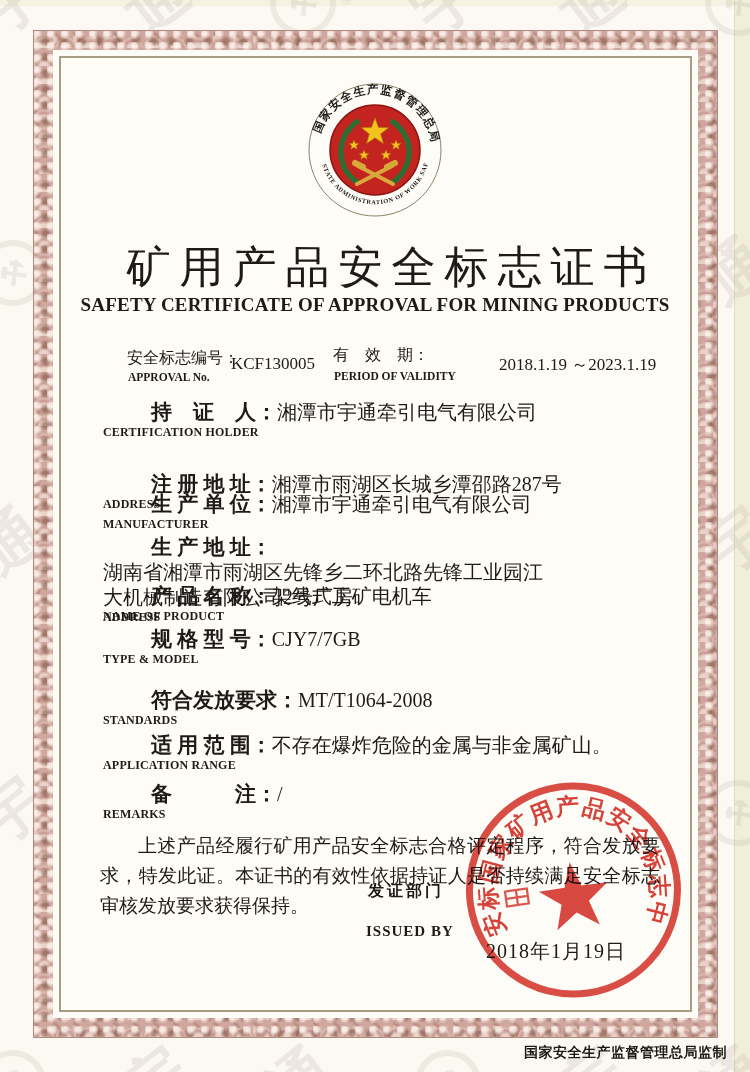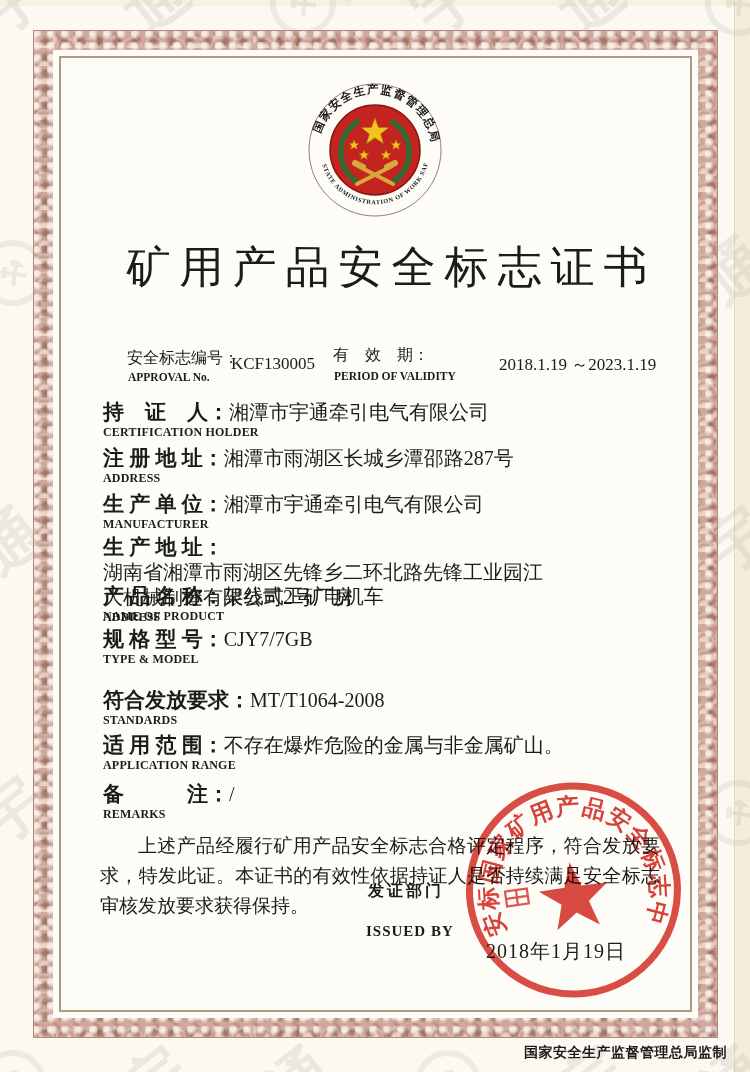--- a/index.html
+++ b/index.html
@@ -44,21 +44,21 @@
     font-size:44px;font-weight:normal;letter-spacing:9px;padding-left:9px;box-sizing:border-box;margin-left:12px;}
   .cert-subtitle{position:absolute;left:0;top:294px;width:750px;text-align:center;
     font-size:19px;font-weight:bold;letter-spacing:0.2px;}
   .hdr-lbl{position:absolute;font-size:16px;font-weight:normal;white-space:pre;}
   .hdr-cap{position:absolute;font-size:11.5px;font-weight:bold;}
   .hdr-val{position:absolute;font-size:17px;white-space:pre;}
   .fields{position:absolute;left:0;top:0;}
   .field{position:absolute;left:103px;width:575px;}
   .field .zh{font-size:20px;line-height:25px;}
   .field .lbl{font-weight:bold;font-size:21px;display:inline-block;min-width:108px;
-    white-space:pre;vertical-align:top;}
+    white-space:pre;vertical-align:top;margin-left:48px;}
   .field .val{display:inline-block;max-width:455px;vertical-align:top;}
   .field .en{font-size:12px;font-weight:bold;margin-top:0;letter-spacing:0.2px;}
   .statement{position:absolute;left:100px;top:831px;width:560px;font-size:19px;
     line-height:30px;text-indent:2em;text-align:justify;}
   .issued-zh{position:absolute;left:356px;top:881px;font-size:16px;font-weight:bold;
     letter-spacing:3px;margin-left:12px;}
   .issued-en{position:absolute;left:366px;top:923px;font-size:15px;font-weight:bold;
     letter-spacing:1px;}
   .issue-date{position:absolute;left:486px;top:938px;font-size:20px;letter-spacing:1px;}
   .stamp{position:absolute;left:458px;top:778px;transform:rotate(-8deg);
@@ -160,38 +160,39 @@
 
     <g stroke="#d8a93a" stroke-width="4" stroke-linecap="round">
       <line x1="53" y1="86" x2="88" y2="104"></line>
       <line x1="87" y1="86" x2="52" y2="104"></line>
       <path d="M 50,83 L 58,87" stroke-width="6"></path>
       <path d="M 90,83 L 82,87" stroke-width="6"></path>
     </g>
   </svg>
 
   <div class="cert-title">矿用产品安全标志证书</div>
+  <div class="cert-subtitle">SAFETY CERTIFICATE OF APPROVAL FOR MINING PRODUCTS</div>
 
   <div class="hdr-lbl" style="left:127px;top:348px;">安全标志编号：</div>
   <div class="hdr-cap" style="left:128px;top:371px;">APPROVAL No.</div>
   <div class="hdr-val" style="left:231px;top:354px;">KCF130005</div>
 
   <div class="hdr-lbl" style="left:333px;top:345px;">有　效　期：</div>
   <div class="hdr-cap" style="left:334px;top:370px;">PERIOD OF VALIDITY</div>
   <div class="hdr-val" style="left:455px;top:353px;margin-left:44px;">2018.1.19 ～2023.1.19</div>
 
   <div class="fields">
     <div class="field" style="top: 400px;">
       <div class="zh">
         <span class="lbl">持　证　人：</span><span class="val">湘潭市宇通牵引电气有限公司</span>
       </div>
       <div class="en">CERTIFICATION HOLDER</div>
     </div>
 
-    <div class="field" style="top: 446px;">
+    <div class="field" style="top: 472px;">
       <div class="zh">
         <span class="lbl">注 册 地 址：</span><span class="val">湘潭市雨湖区长城乡潭邵路287号</span>
       </div>
       <div class="en">ADDRESS</div>
     </div>
 
     <div class="field" style="top: 492px;">
       <div class="zh">
         <span class="lbl">生 产 单 位：</span><span class="val">湘潭市宇通牵引电气有限公司</span>
       </div>

